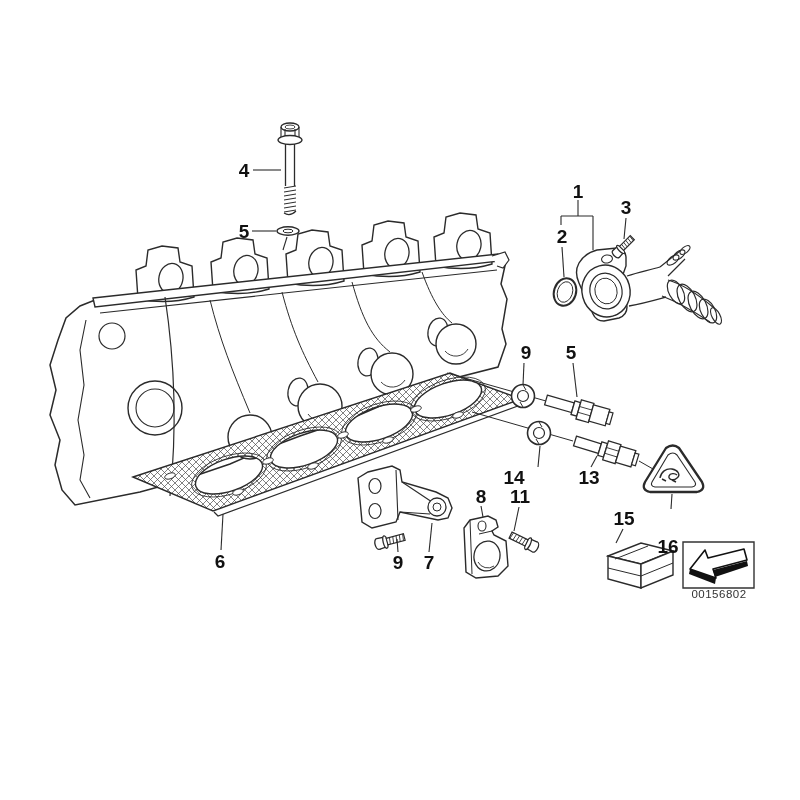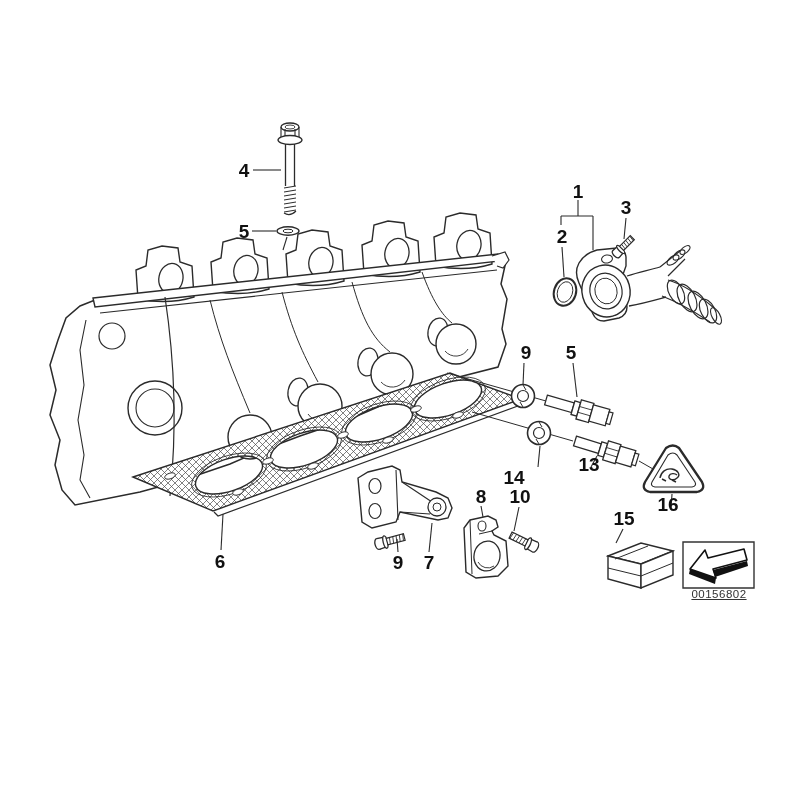--- a/index.html
+++ b/index.html
@@ -2,21 +2,21 @@
 <html><head>
 <meta charset="utf-8">
 <style>
   html,body{margin:0;padding:0;background:#fff;}
   #stage{position:relative;width:800px;height:800px;background:#ffffff;overflow:hidden;
          font-family:"Liberation Sans",sans-serif;}
   #drawing{position:absolute;left:0;top:0;}
   .callout{position:absolute;transform:translate(-50%,-50%);font-size:19px;font-weight:bold;
            color:#111;letter-spacing:0;line-height:1;user-select:none;}
   #legend-code{position:absolute;left:683px;top:588px;width:72px;text-align:center;
-               font-size:11.5px;color:#333;letter-spacing:0.5px;text-decoration:underline;}
+               font-size:11.5px;color:#333;letter-spacing:0.5px;}
   #footer{position:absolute;left:0;top:700px;width:800px;height:100px;}
   svg *{vector-effect:non-scaling-stroke;}
 </style>
 </head>
 <body>
 
 <div id="stage">
 
   <svg id="drawing" width="800" height="700" viewBox="0 0 800 700">
     <defs>
@@ -248,27 +248,27 @@
 
   <div class="callout" style="left:578px;top:191px">1</div>
   <div class="callout" style="left:562px;top:236px">2</div>
   <div class="callout" style="left:626px;top:207px">3</div>
   <div class="callout" style="left:244px;top:170px">4</div>
   <div class="callout" style="left:244px;top:231px">5</div>
   <div class="callout" style="left:220px;top:561px">6</div>
   <div class="callout" style="left:429px;top:562px">7</div>
   <div class="callout" style="left:481px;top:496px">8</div>
   <div class="callout" style="left:398px;top:562px">9</div>
-  <div class="callout" style="left:520px;top:496px">10</div>
+  <div class="callout" style="left:520px;top:496px">11</div>
   <div class="callout" style="left:571px;top:352px">5</div>
   <div class="callout" style="left:526px;top:352px">9</div>
-  <div class="callout" style="left:589px;top:464px">13</div>
+  <div class="callout" style="left:589px;top:477px">13</div>
   <div class="callout" style="left:514px;top:477px">14</div>
   <div class="callout" style="left:624px;top:518px">15</div>
-  <div class="callout" style="left:668px;top:504px">16</div>
+  <div class="callout" style="left:668px;top:546px">16</div>
 
   <div id="legend-code">00156802</div>
 
   <div id="footer">
     
     
   </div>
 
 </div>
 

